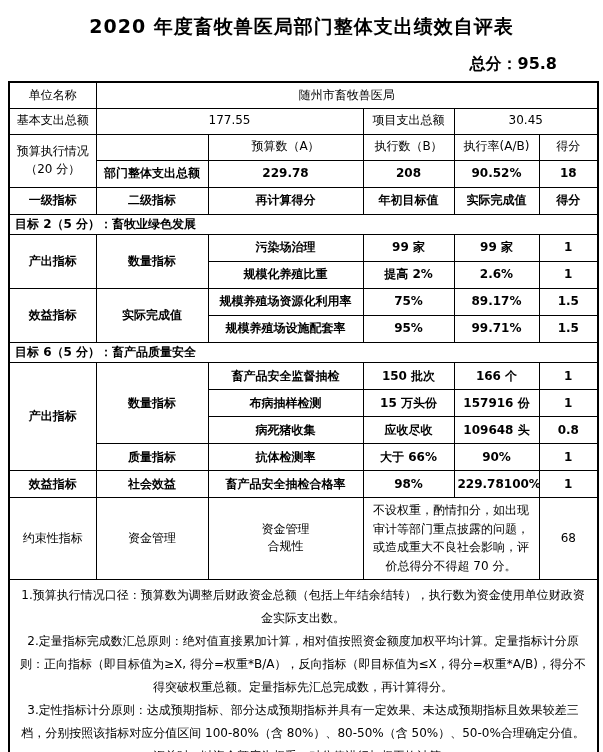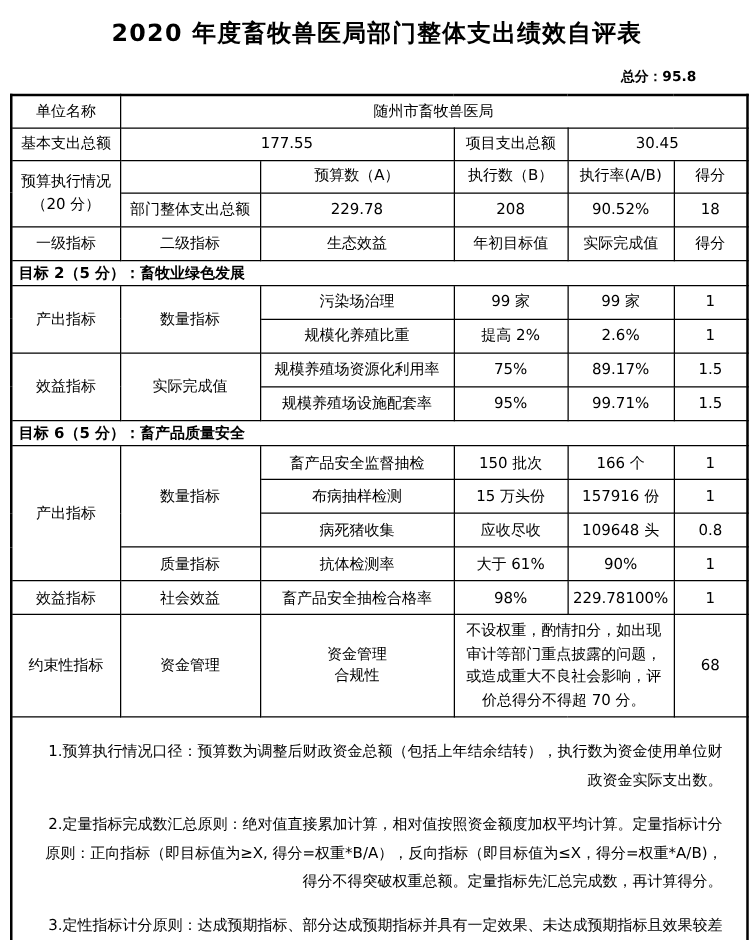--- a/index.html
+++ b/index.html
@@ -9,46 +9,46 @@
     font-family:"DejaVu Sans","Liberation Sans",sans-serif;
     color:#000; position:relative; overflow:hidden;
   }
   .page { width:603px; height:528px; padding-top:10px; }
   .title {
     text-align:center; font-size:19px; font-weight:bold;
     letter-spacing:1px; margin-top:4px;
   }
   .total-score {
     text-align:right; padding-right:46px; margin-top:14px; margin-bottom:6px;
-    font-size:11px; font-weight:bold;
+    font-size:16px; font-weight:bold;
   }
   table.form {
     border-collapse:collapse; table-layout:fixed;
     margin-left:8px; width:589px;
     border:2px solid #000;
   }
   td {
     border:1px solid #000;
     font-size:12px; text-align:center; vertical-align:middle;
     padding:1px 3px; overflow:hidden; line-height:1.45;
   }
   tr.r26 td { height:26px; }
-  tr.r27 td { height:27px; }
+  tr.r27 td { height:27px;font-weight:bold; }
   tr.goal td {
     height:20px; text-align:left; font-weight:bold; padding-left:5px;
     font-size:12px;
   }
   tr.constraint td { height:80px; }
   td.desc { font-size:12px; line-height:1.55; padding:3px 5px; }
   tr.notes td {
     text-align:left; vertical-align:top;
     font-size:12px; line-height:23px; padding:4px 7px 4px 6px;
     height:188px;
   }
-  .notes p { margin:12px; text-align:right; }
+  .notes p { margin:0; text-align:center; }
 </style>
 </head>
 <body>
 
 <div class="page">
 
   <div class="title">2020 年度畜牧兽医局部门整体支出绩效自评表</div>
 
   <div class="total-score">
     <span>总分：</span><span>95.8</span>
@@ -93,21 +93,21 @@
       <td>部门整体支出总额</td>
       <td>229.78</td>
       <td>208</td>
       <td>90.52%</td>
       <td>18</td>
     </tr>
 
     <tr class="r27">
       <td>一级指标</td>
       <td>二级指标</td>
-      <td>生态效益</td>
+      <td>再计算得分</td>
       <td>年初目标值</td>
       <td>实际完成值</td>
       <td>得分</td>
     </tr>
 
     <tr class="goal">
       <td colspan="6">目标 2（5 分）：畜牧业绿色发展</td>
     </tr>
 
     <tr class="r27">
@@ -159,21 +159,21 @@
     </tr>
     <tr class="r27">
       <td>病死猪收集</td>
       <td>应收尽收</td>
       <td>109648 头</td>
       <td>0.8</td>
     </tr>
     <tr class="r27">
       <td>质量指标</td>
       <td>抗体检测率</td>
-      <td>大于 61%</td>
+      <td>大于 66%</td>
       <td>90%</td>
       <td>1</td>
     </tr>
     <tr class="r27">
       <td>效益指标</td>
       <td>社会效益</td>
       <td>畜产品安全抽检合格率</td>
       <td>98%</td>
       <td>229.78100%</td>
       <td>1</td>

